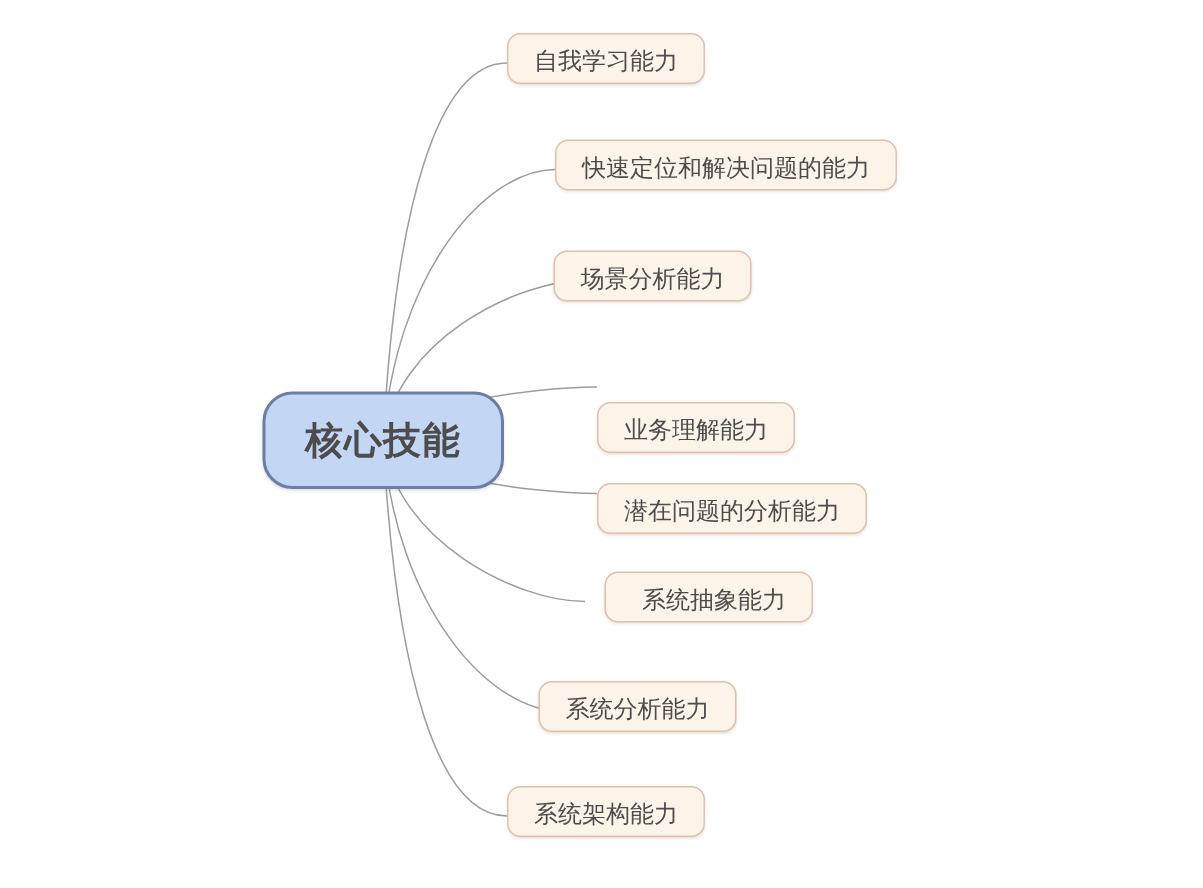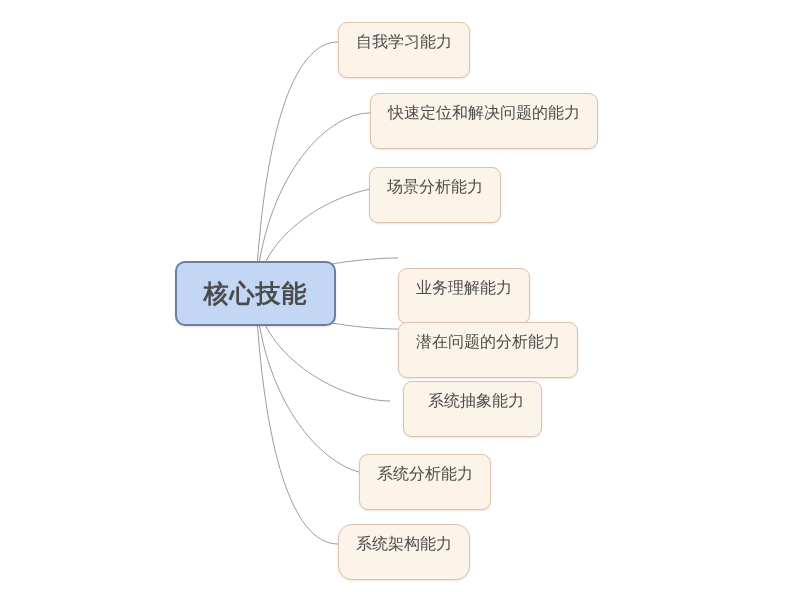--- a/index.html
+++ b/index.html
@@ -22,35 +22,35 @@
     width: 802px;
     height: 592px;
   }
   .node-root {
     position: absolute;
     box-sizing: border-box;
     width: 161px;
     height: 65px;
     background: var(--root-fill, #c3d7f5);
     border: 2px solid var(--root-border, #6d7ea6);
-    border-radius: 10px;
+    border-radius: 20px;
     display: flex;
     align-items: center;
     justify-content: center;
     font-size: 25px;
     font-weight: bold;
     letter-spacing: 1px;
     color: var(--text-color, #4c4c4c);
     box-shadow: 0 1px 2px rgba(0,0,0,0.12);
     cursor: pointer;
   }
   .node-branch {
     position: absolute;
     box-sizing: border-box;
-    height: 56px;
+    height: 34px;
     line-height: 38px;
     padding: 0 17px;
     background: var(--branch-fill, #fcf3e9);
     border: 1px solid var(--branch-border, #ddc1ae);
     border-radius: 9px;
     font-size: 16px;
     color: var(--text-color, #4c4c4c);
     white-space: nowrap;
     box-shadow: 0 1px 2px rgba(170,130,100,0.22);
     cursor: pointer;
@@ -81,15 +81,15 @@
   <div class="node-branch" style="left:369px; top:167px;">场景分析能力</div>
 
   <div class="node-branch" style="left:398px; top:238px;margin-top:30px;">业务理解能力</div>
 
   <div class="node-branch" style="left:398px; top:309px;margin-top:13px;">潜在问题的分析能力</div>
 
   <div class="node-branch" style="left:403px; top:381px;padding-left:24px;">系统抽象能力</div>
 
   <div class="node-branch" style="left:359px; top:454px;">系统分析能力</div>
 
-  <div class="node-branch" style="left:338px; top:524px;border-radius:14px;">系统架构能力</div>
+  <div class="node-branch" style="left:338px; top:524px;">系统架构能力</div>
 
 </div>
 
 </body></html>

